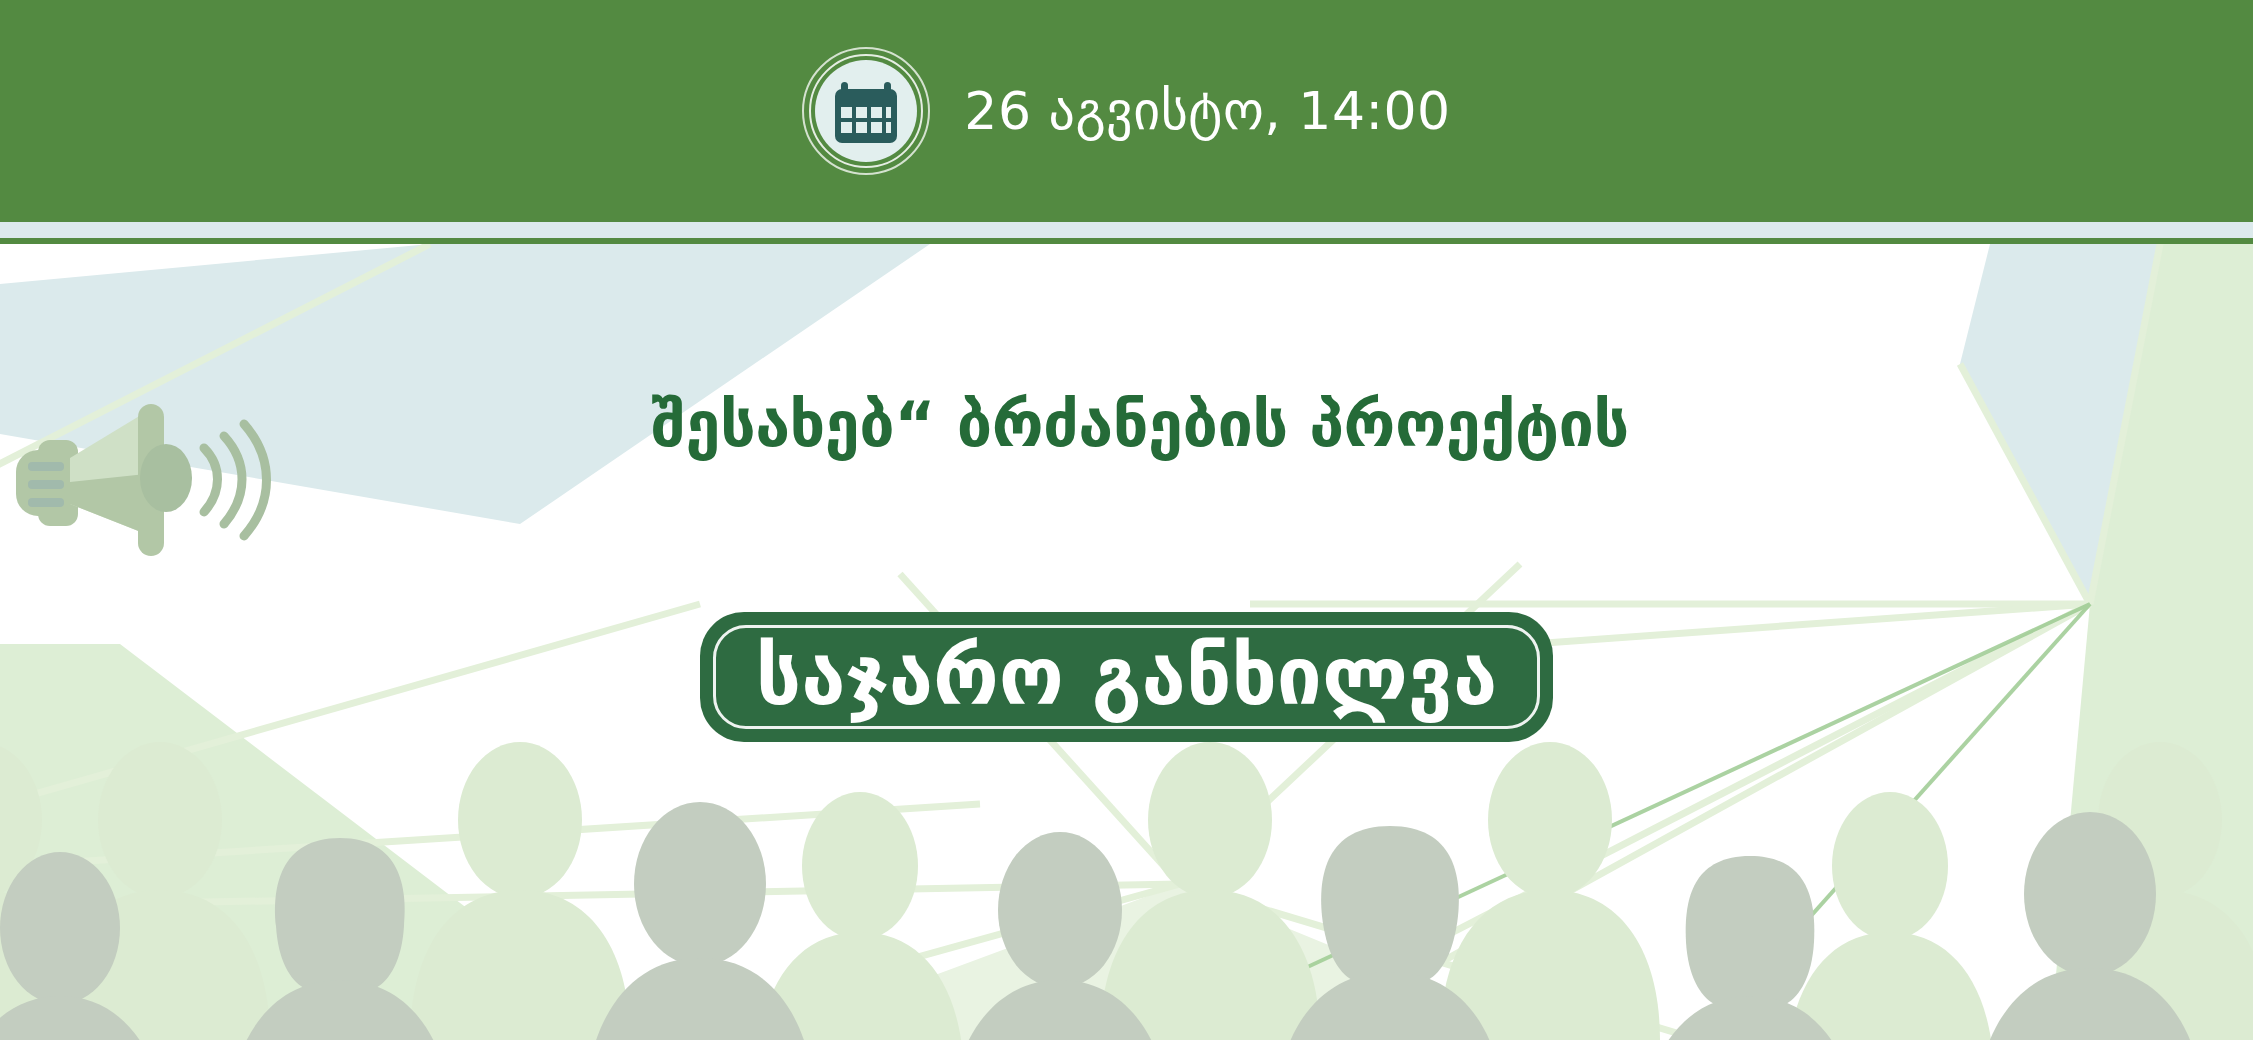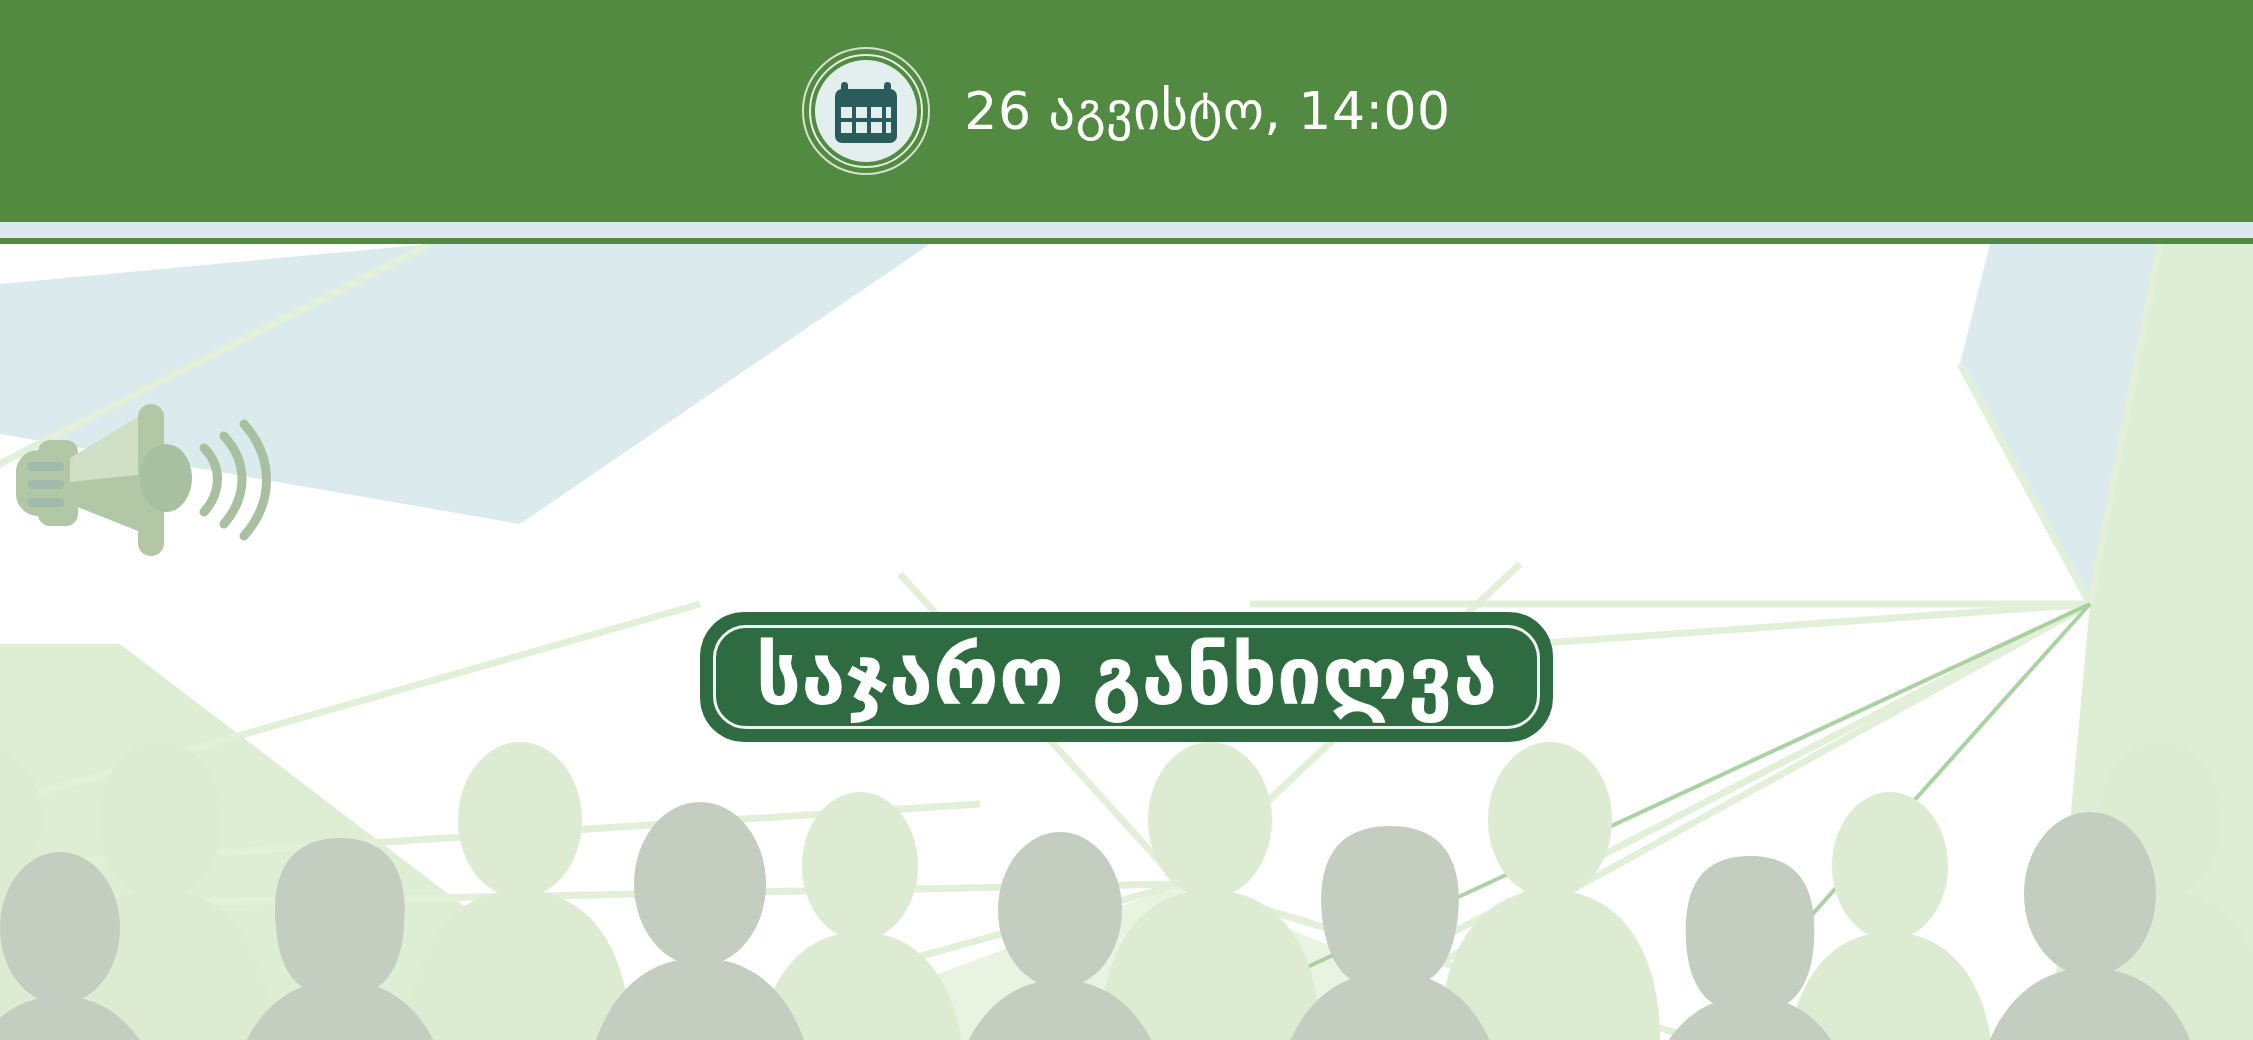--- a/index.html
+++ b/index.html
@@ -354,20 +354,21 @@
           </g>
         </svg>
       </div>
       <div class="header-date">26 აგვისტო, 14:00</div>
     </div>
   </div>
   <div class="sub-band"></div>
   <div class="sub-rule"></div>
 
   <div class="title-block">
+    <div class="title-line">შესახებ“ ბრძანების პროექტის</div>
   </div>
 
   <div class="cta-wrap">
     <div class="cta-button">
       <span class="cta-label">საჯარო განხილვა</span>
     </div>
   </div>
 
 </div>
 

